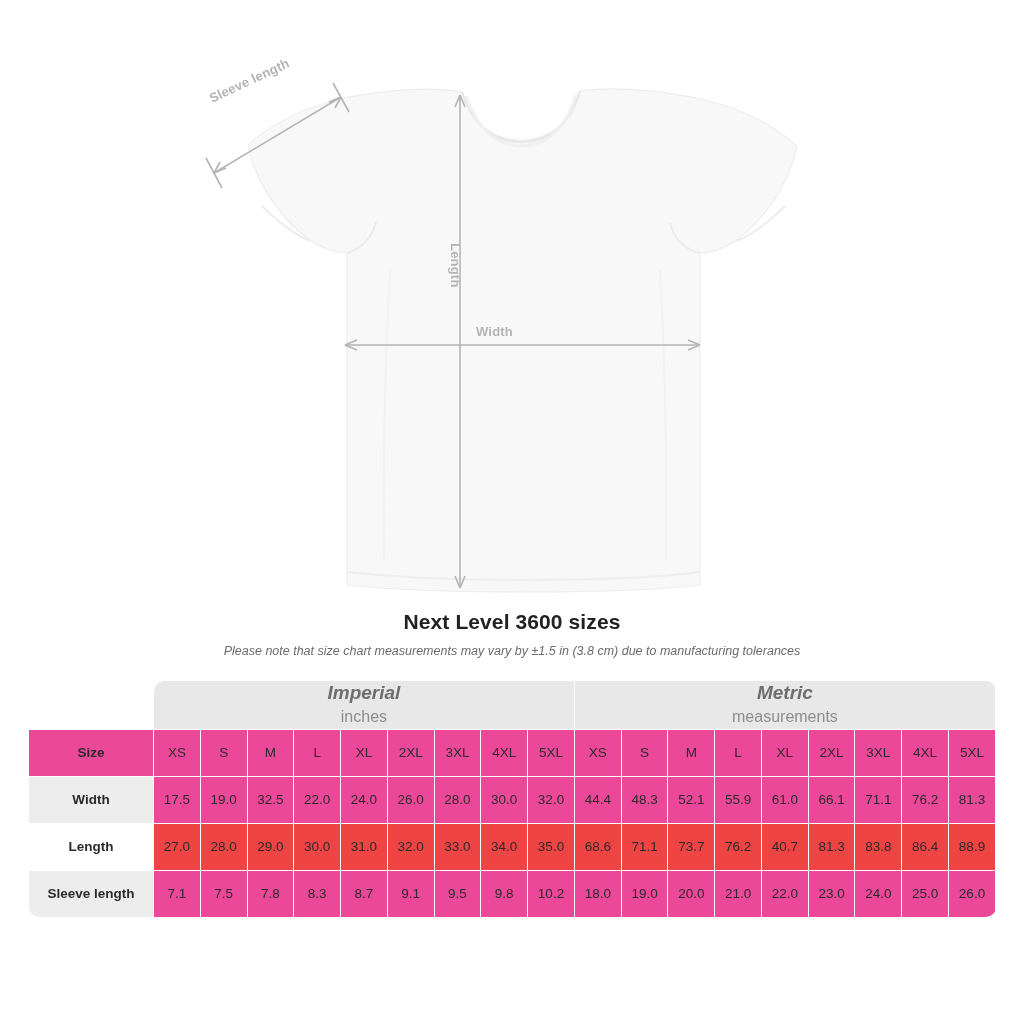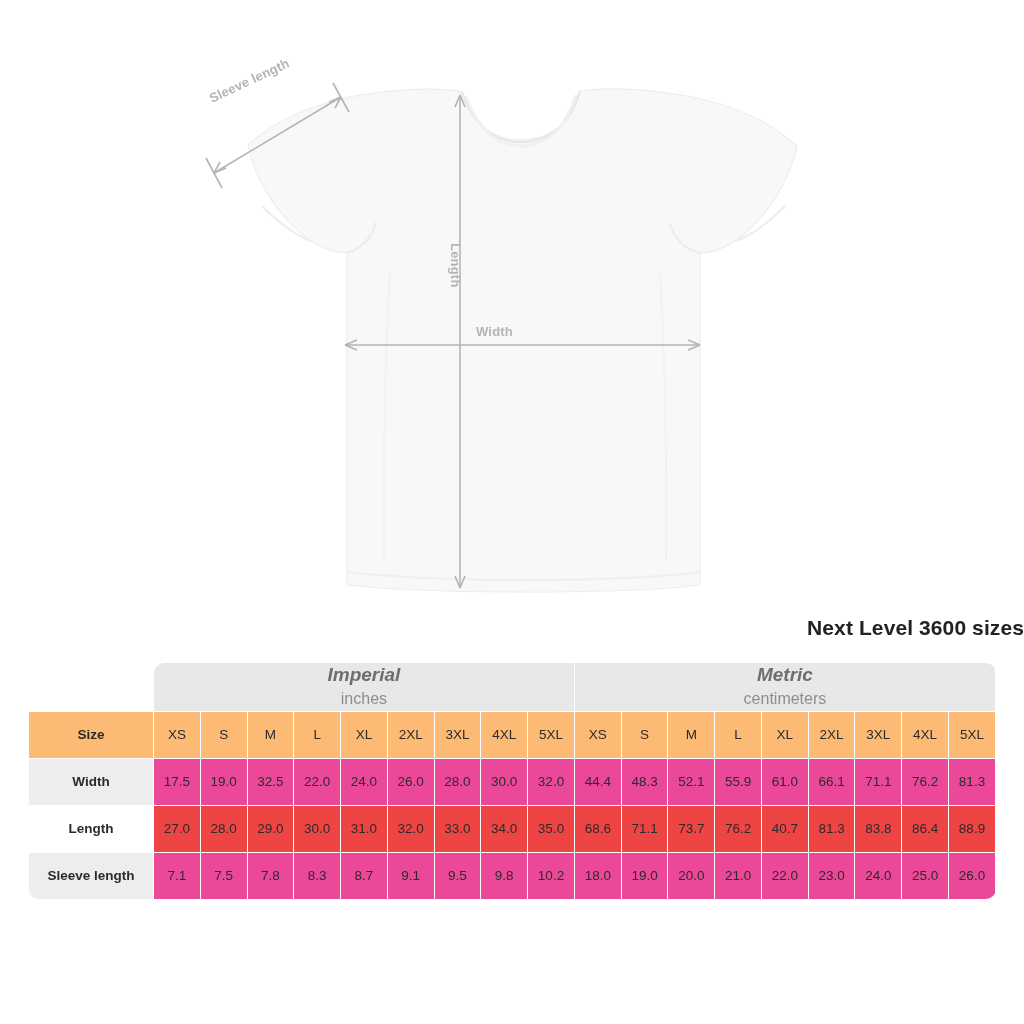--- a/index.html
+++ b/index.html
@@ -56,22 +56,21 @@
     transform: rotate(90deg);
     transform-origin: left top;
   }
   .label-width {
     left: 476px;
     top: 324px;
   }
 
   
   .title-block {
-    text-align: right;
-    margin-top: 6px;
+    text-align: center;
   }
   .chart-title {
     font-size: 21px;
     font-weight: bold;
     color: #222222;
     margin: 0 0 10px 0;
     letter-spacing: .1px;
   }
   .chart-note {
     font-size: 12.5px;
@@ -124,21 +123,21 @@
     font-size: 16px;
     color: #8d8d8d;
     display: block;
     line-height: 1.5;
   }
   
   .sys-row td.sys-imperial { border-top-left-radius: 10px; }
   .sys-row td.sys-metric { border-top-right-radius: 10px; }
 
   .head-row td {
-    background: #fdba74;
+    background: #ec4899;
     font-weight: bold;
     font-size: 13.5px;
     color: #2b2b2b;
     height: 52px;
   }
   .head-row td.rowlabel {
     font-weight: bold;
   }
 
   .data-row.shaded td { background: #ec4899; }
@@ -221,34 +220,35 @@
     </svg>
 
     <div class="meas-label label-sleeve">Sleeve length</div>
     <div class="meas-label label-length">Length</div>
     <div class="meas-label label-width">Width</div>
   </div>
 </div>
 
 <div class="title-block">
   <h1 class="chart-title">Next Level 3600 sizes</h1>
+  <p class="chart-note">Please note that size chart measurements may vary by ±1.5 in (3.8 cm) due to manufacturing tolerances</p>
 </div>
 
 <div class="table-wrap">
   <table class="size-table">
     <tbody>
       <tr class="sys-row">
         <td class="corner rowlabel"></td>
         <td class="sys-imperial" colspan="9">
           <span class="sys-name">Imperial</span>
           <span class="sys-unit">inches</span>
         </td>
         <td class="sys-metric" colspan="9">
           <span class="sys-name">Metric</span>
-          <span class="sys-unit">centimeters</span>
+          <span class="sys-unit">measurements</span>
         </td>
       </tr>
 
       <tr class="head-row">
         <td class="rowlabel">Size</td>
         <td class="datacell">XS</td>
         <td class="datacell">S</td>
         <td class="datacell">M</td>
         <td class="datacell">L</td>
         <td class="datacell">XL</td>

